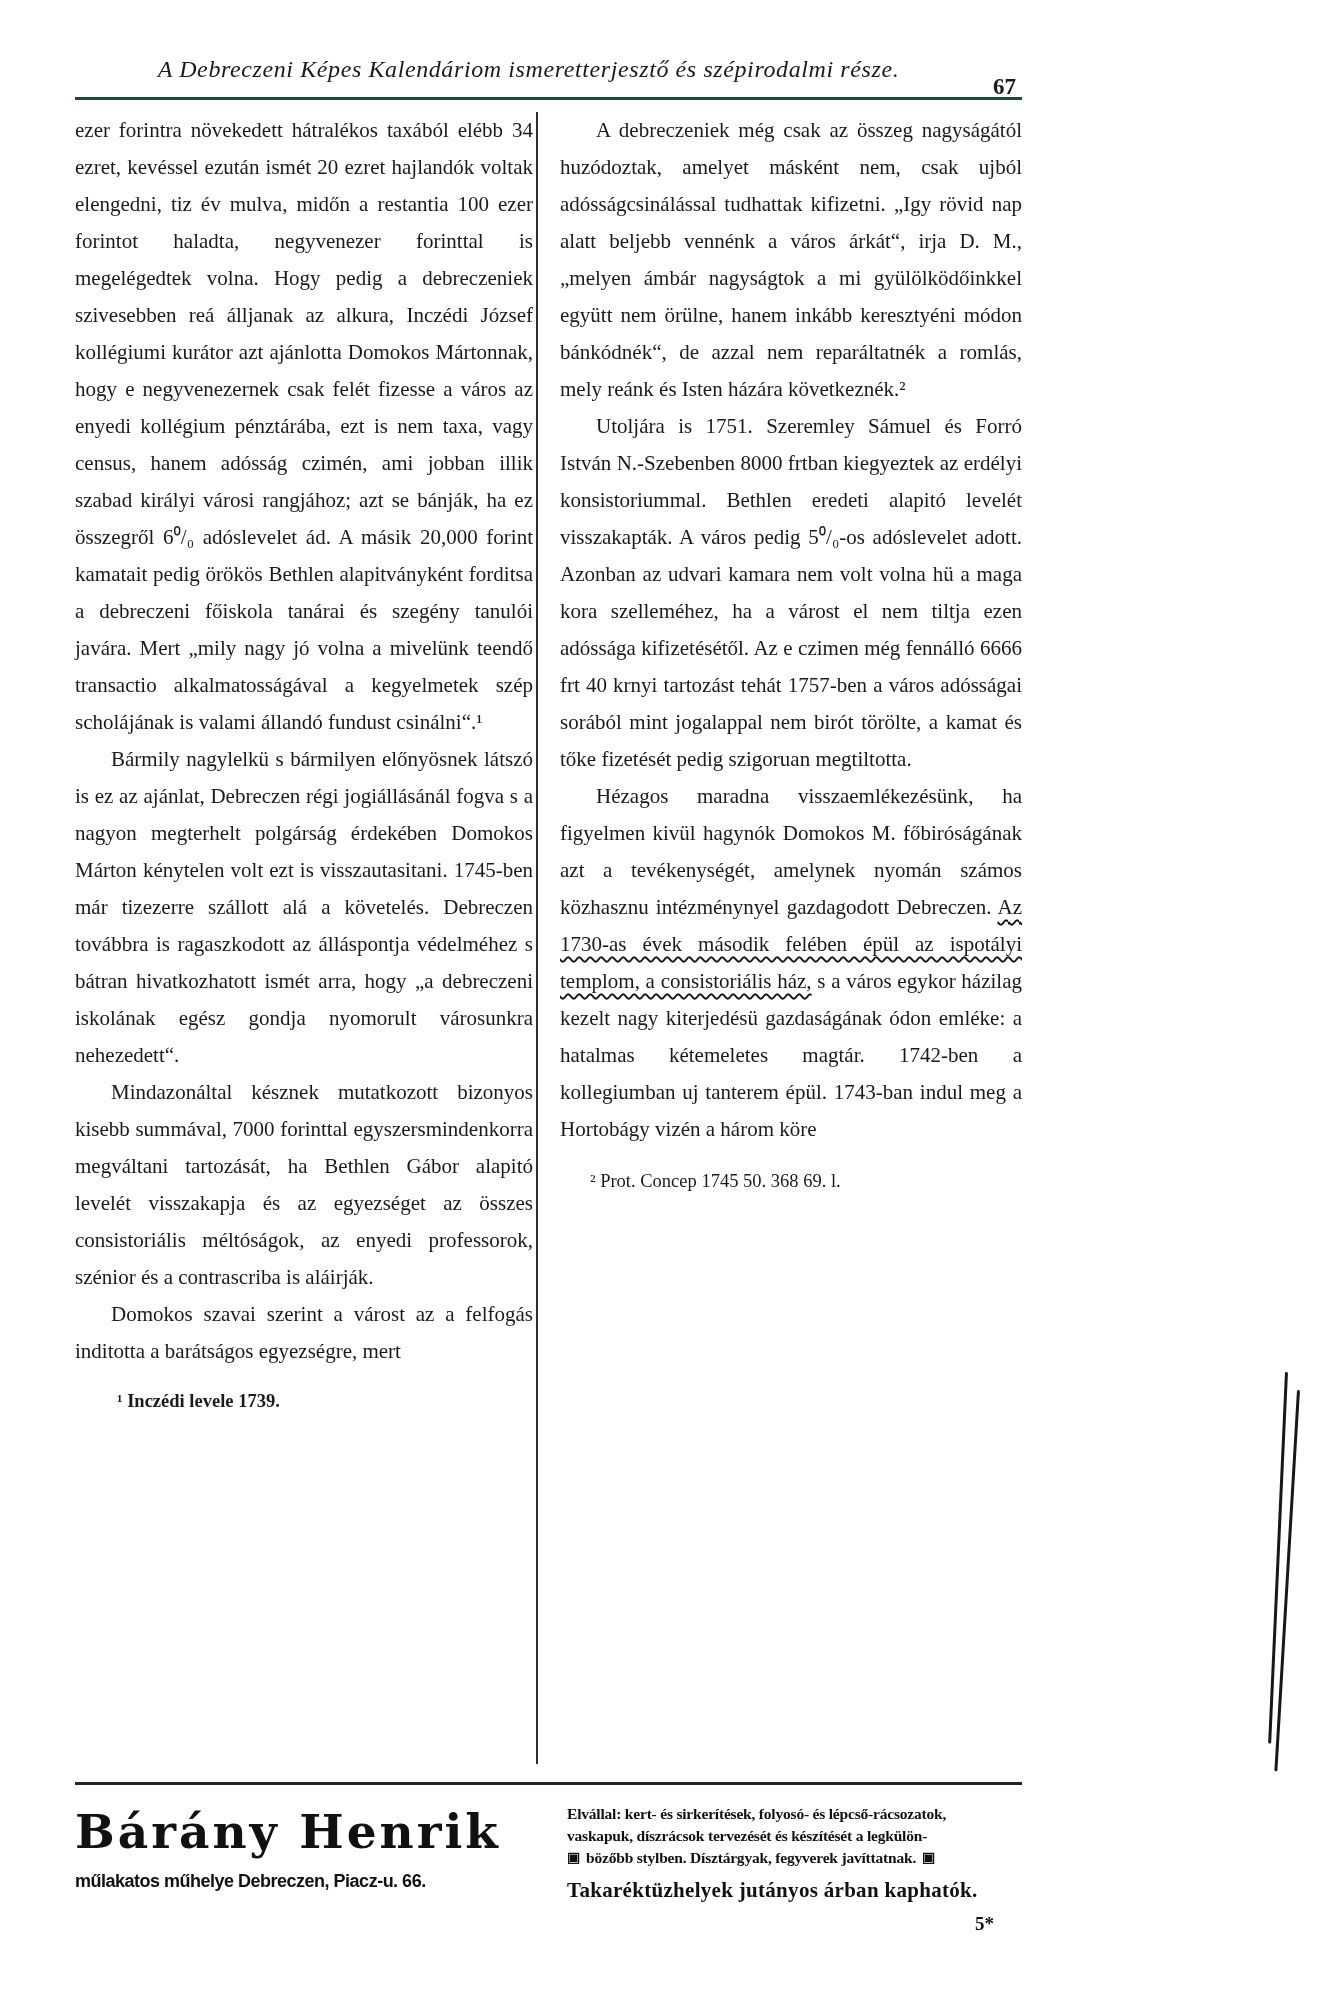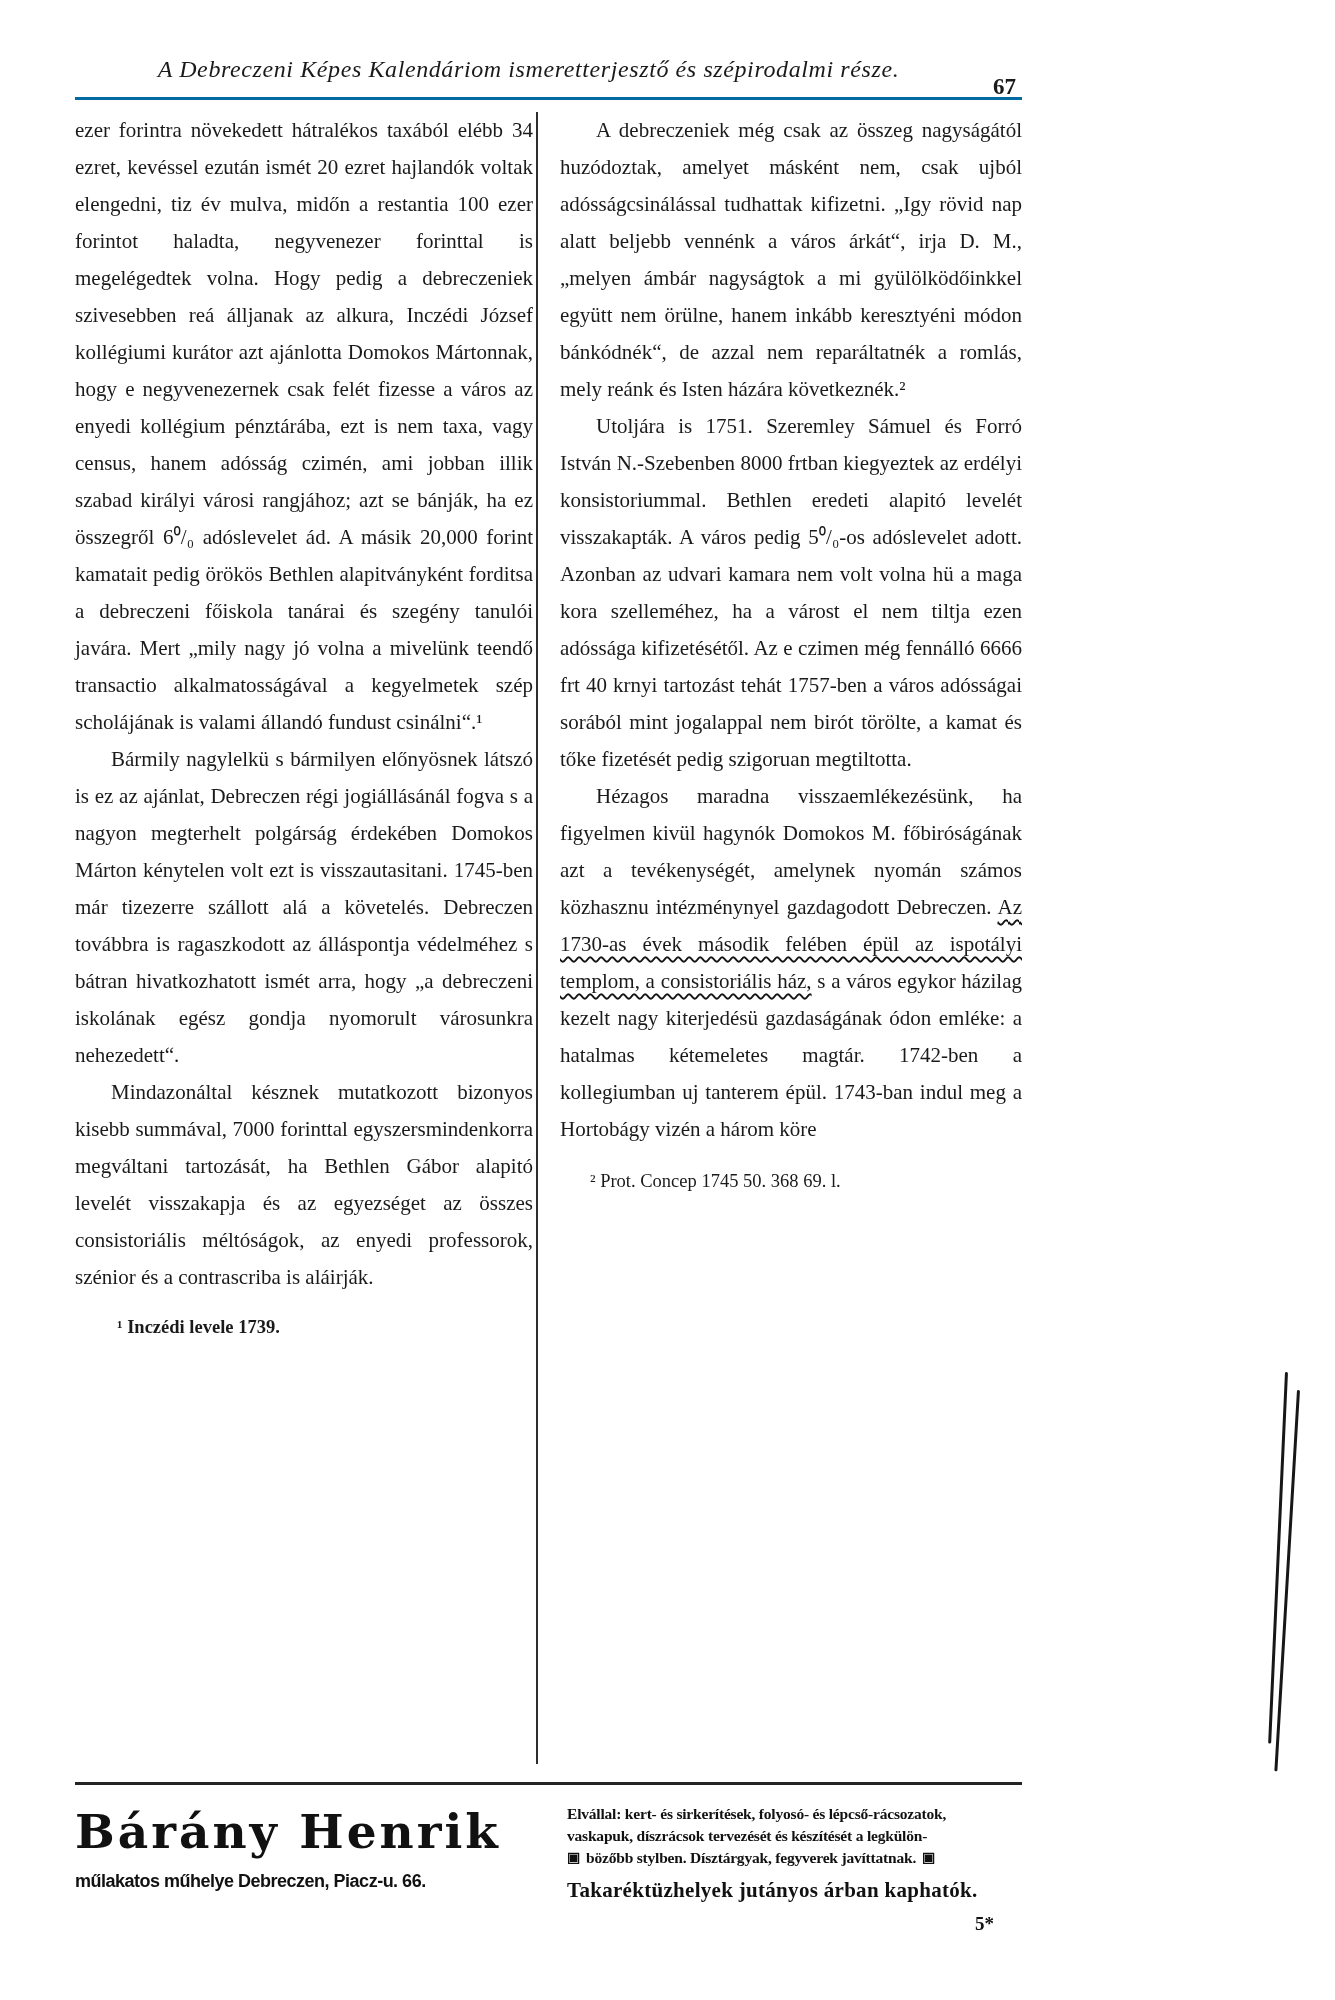--- a/index.html
+++ b/index.html
@@ -7,21 +7,21 @@
     position:relative;
     width:1335px; height:2000px;
     background:#ffffff;
     color:#1a1a1a;
     font-family:"Liberation Serif", serif;
     overflow:hidden;
   }
   .content { position:absolute; left:75px; top:56px; width:947px; }
 
   
-  .header { position:relative; padding-bottom:14px; border-bottom:3px solid #0369a1; }
+  .header { position:relative; padding-bottom:14px; border-bottom:3px solid #14532d; }
   .header-title {
     text-align:center; font-style:italic; font-size:24px; letter-spacing:0.6px;
     padding-right:40px;
   }
   .page-num { position:absolute; right:6px; top:18px; font-size:23px; font-weight:bold; }
 
   
   .columns { display:flex; align-items:stretch; margin-top:12px; min-height:1652px; }
   .col-left  { width:458px; display:flex; flex-direction:column; }
   .col-divider { width:2px; background:#2e2e2e; margin-left:3px; }
@@ -89,20 +89,21 @@
       <div class="header-title">A Debreczeni Képes Kalendáriom ismeretterjesztő és szépirodalmi része.</div>
       <div class="page-num">67</div>
     </div>
 
     <div class="columns">
 
       <div class="col col-left">
         <p>ezer forintra növekedett hátralékos taxából elébb 34 ezret, kevéssel ezután ismét 20 ezret hajlandók voltak elengedni, tiz év mulva, midőn a restantia 100 ezer forintot haladta, negyvenezer forinttal is megelégedtek volna. Hogy pedig a debreczeniek szivesebben reá álljanak az alkura, Inczédi József kollégiumi kurátor azt ajánlotta Domokos Mártonnak, hogy e negyvenezernek csak felét fizesse a város az enyedi kollégium pénztárába, ezt is nem taxa, vagy census, hanem adósság czimén, ami jobban illik szabad királyi városi rangjához; azt se bánják, ha ez összegről 6⁰/₀ adóslevelet ád. A másik 20,000 forint kamatait pedig örökös Bethlen alapitványként forditsa a debreczeni főiskola tanárai és szegény tanulói javára. Mert „mily nagy jó volna a mivelünk teendő transactio alkalmatosságával a kegyelmetek szép scholájának is valami állandó fundust csinálni“.¹</p>
         <p class="indent">Bármily nagylelkü s bármilyen előnyösnek látszó is ez az ajánlat, Debreczen régi jogiállásánál fogva s a nagyon megterhelt polgárság érdekében Domokos Márton kénytelen volt ezt is visszautasitani. 1745-ben már tizezerre szállott alá a követelés. Debreczen továbbra is ragaszkodott az álláspontja védelméhez s bátran hivatkozhatott ismét arra, hogy „a debreczeni iskolának egész gondja nyomorult városunkra nehezedett“.</p>
         <p class="indent">Mindazonáltal késznek mutatkozott bizonyos kisebb summával, 7000 forinttal egyszersmindenkorra megváltani tartozását, ha Bethlen Gábor alapitó levelét visszakapja és az egyezséget az összes consistoriális méltóságok, az enyedi professorok, szénior és a contrascriba is aláirják.</p>
+        <p class="indent">Domokos szavai szerint a várost az a felfogás inditotta a barátságos egyezségre, mert</p>
         <div class="footnote fn-left">¹ Inczédi levele 1739.</div>
       </div>
 
       <div class="col-divider"></div>
 
       <div class="col col-right">
         <p class="indent">A debreczeniek még csak az összeg nagyságától huzódoztak, amelyet másként nem, csak ujból adósságcsinálással tudhattak kifizetni. „Igy rövid nap alatt beljebb vennénk a város árkát“, irja D. M., „melyen ámbár nagyságtok a mi gyülölködőinkkel együtt nem örülne, hanem inkább keresztyéni módon bánkódnék“, de azzal nem reparáltatnék a romlás, mely reánk és Isten házára következnék.²</p>
         <p class="indent">Utoljára is 1751. Szeremley Sámuel és Forró István N.-Szebenben 8000 frtban kiegyeztek az erdélyi konsistoriummal. Bethlen eredeti alapitó levelét visszakapták. A város pedig 5⁰/₀-os adóslevelet adott. Azonban az udvari kamara nem volt volna hü a maga kora szelleméhez, ha a várost el nem tiltja ezen adóssága kifizetésétől. Az e czimen még fennálló 6666 frt 40 krnyi tartozást tehát 1757-ben a város adósságai sorából mint jogalappal nem birót törölte, a kamat és tőke fizetését pedig szigoruan megtiltotta.</p>
         <p class="indent"><span>Hézagos maradna visszaemlékezésünk, ha figyelmen kivül hagynók Domokos M. főbiróságának azt a tevékenységét, amelynek nyomán számos közhasznu intézménynyel gazdagodott Debreczen. </span><span class="wavy-mark">Az 1730-as évek második felében épül az ispotályi templom, a consistoriális ház,</span><span> s a város egykor házilag kezelt nagy kiterjedésü gazdaságának ódon emléke: a hatalmas kétemeletes magtár. 1742-ben a kollegiumban uj tanterem épül. 1743-ban indul meg a Hortobágy vizén a három köre</span></p>
         <div class="footnote fn-block">

